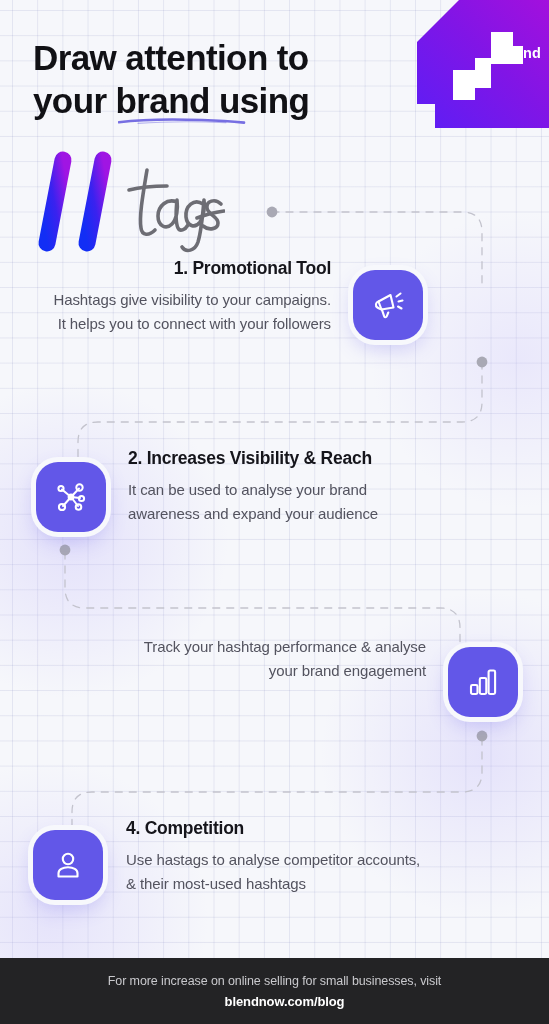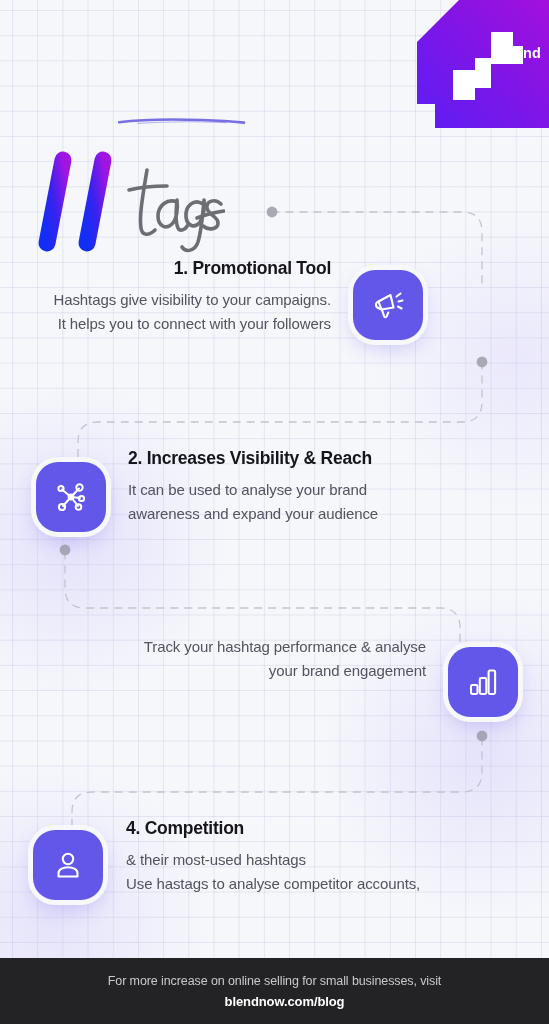--- a/index.html
+++ b/index.html
@@ -241,20 +241,24 @@
     </svg>
     <svg id="brand-logo" viewBox="0 0 86 72">
       <g fill="#ffffff">
         <path d="M40 2 h22 v14 h10 v18 h-32 z"></path>
         <path d="M2 34 h22 v-12 h16 v30 h-16 v12 h-22 z" transform="translate(0,6)"></path>
       </g>
     </svg>
     <span id="brand-wordmark">Blend</span>
   </div>
 
+  <h1 id="headline">
+    <span class="hl-line">Draw attention to</span>
+    <span class="hl-line">your brand using</span>
+  </h1>
 
   <svg id="headline-underline" viewBox="0 0 128 8">
     <path d="M1 5.2 C 22 2.6, 54 2.0, 84 3.0 C 100 3.5, 114 4.4, 126 5.6" stroke="#6b63e0" stroke-width="2.6" fill="none" stroke-linecap="round" opacity=".92"></path>
     <path d="M20 6.4 C 45 4.6, 78 4.4, 108 5.6" stroke="#6b63e0" stroke-width="1.1" fill="none" stroke-linecap="round" opacity=".45"></path>
   </svg>
 
   <div id="hashtag-lockup">
     <svg width="200" height="110" viewBox="0 0 200 110">
       <defs>
         <linearGradient id="hashGrad" x1="0" y1="1" x2="1" y2="0">
@@ -348,22 +352,22 @@
   <div class="step" id="step-4">
     <div class="step-icon">
       <svg width="32" height="32" viewBox="0 0 32 32" fill="none" stroke="#ffffff" stroke-width="2.1" stroke-linejoin="round" stroke-linecap="round">
         <circle cx="16" cy="10" r="5.2"></circle>
         <path d="M6.5 27.5 v-3.2 C 6.5 20.6, 10.6 18.2, 16 18.2 C 21.4 18.2, 25.5 20.6, 25.5 24.3 v3.2 Z"></path>
       </svg>
     </div>
     <div class="step-text align-left">
       <div class="step-title">4. Competition</div>
       <div class="step-body">
+        <span>Use hastags to analyse competitor accounts,</span>
         <span>&amp; their most-used hashtags</span>
-        <span>Use hastags to analyse competitor accounts,</span>
       </div>
     </div>
   </div>
 
   <div id="footer">
     <div id="footer-line">For more increase on online selling for small businesses, visit</div>
     <div id="footer-url">blendnow.com/blog</div>
   </div>
 
 </div>

